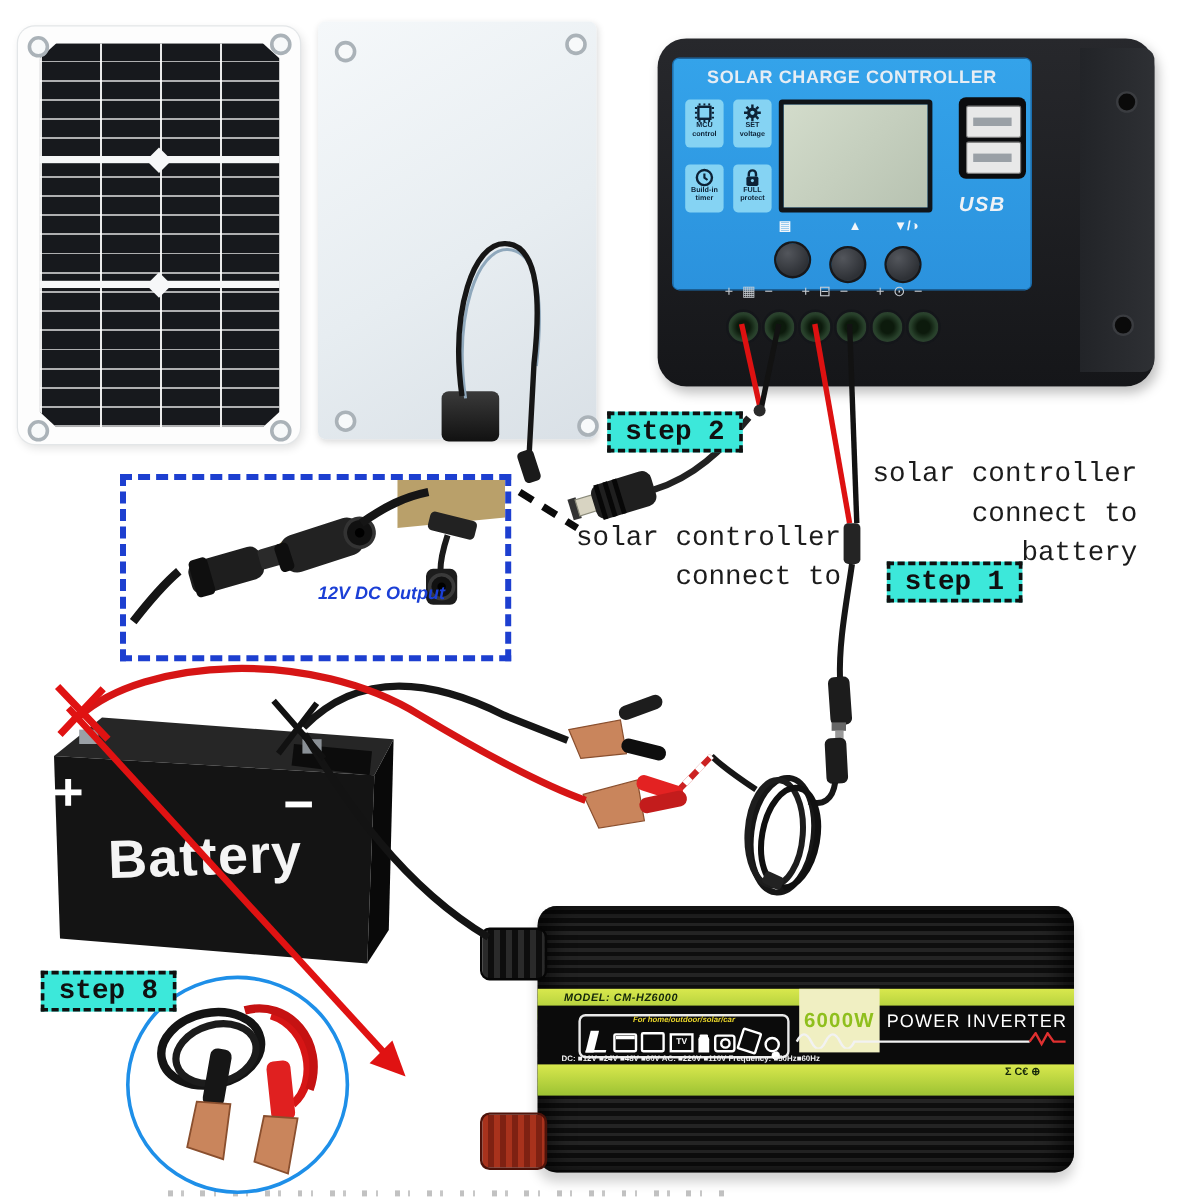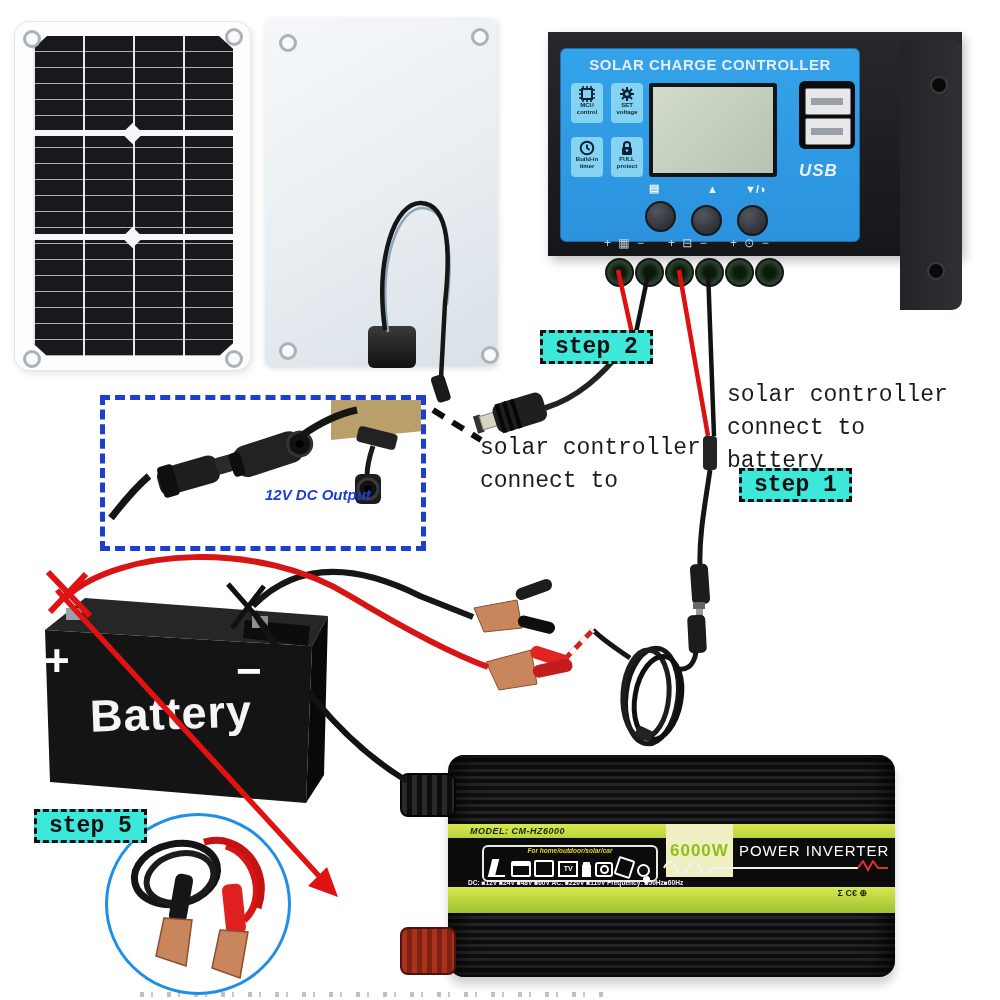--- a/index.html
+++ b/index.html
@@ -42,22 +42,22 @@
     background:#b9a06a;clip-path:polygon(0 0,100% 0,100% 78%,0 100%);}
 
   
   #battery{left:30px;top:560px;width:310px;height:250px;z-index:2;}
   #battery-plus{left:14px;top:76px;color:#fff;font-size:44px;font-weight:bold;}
   #battery-minus{left:206px;top:86px;color:#fff;font-size:44px;font-weight:bold;}
   #battery-word{left:60px;top:128px;color:#f4f4f4;font-size:45px;font-weight:bold;
     transform:rotate(-2deg);letter-spacing:1px;}
 
   
-  #controller{left:548px;top:32px;width:414px;height:224px;background:linear-gradient(#27282c,#151619);
-    border-radius:0;box-shadow:3px 5px 10px rgba(0,0,0,.25);z-index:2;}
+  #controller{left:548px;top:32px;width:414px;height:290px;background:linear-gradient(#27282c,#151619);
+    border-radius:24px;box-shadow:3px 5px 10px rgba(0,0,0,.25);z-index:2;}
   #ctl-flange{left:352px;top:8px;width:62px;height:270px;background:linear-gradient(90deg,#222428,#2e3034);
     border-radius:0 10px 10px 0;}
   .flange-hole{width:14px;height:14px;border-radius:50%;background:#0a0a0a;border:2px solid #3a3c40;}
   #ctl-face{left:12px;top:16px;width:298px;height:192px;background:linear-gradient(#34a3ea,#2b92dd);
     border:1px solid #1b6fb0;border-radius:6px;}
   #ctl-title{left:0;top:7px;width:100%;text-align:center;color:#e6edf4;font-size:15px;
     font-weight:bold;letter-spacing:.5px;}
   .tile{width:32px;height:40px;background:#85d3f3;border-radius:4px;text-align:center;color:#0d2236;}
   .tile .ticon{display:block;margin:3px auto 0;}
   .tile .tl{display:block;font-size:6px;font-weight:bold;line-height:7px;}
@@ -100,21 +100,21 @@
   #knob-black{top:18px;height:40px;background:repeating-linear-gradient(90deg,#2a2a2a 0 5px,#0d0d0d 5px 10px);
     border:2px solid #060606;}
   #knob-red{top:172px;height:44px;background:repeating-linear-gradient(90deg,#a8321c 0 5px,#7e2112 5px 10px);
     border:2px solid #4d130a;}
 
   
   #clip-circle{left:105px;top:813px;width:180px;height:176px;border:3px solid #1e8fe8;
     border-radius:50%;background:#fff;overflow:hidden;z-index:3;}
 
   #wires{left:0;top:0;width:1000px;height:1000px;z-index:6;pointer-events:none;}
-  .z10{z-index:10;}
+  .z10{z-index:10;text-align:right;}
   #cropped-caption{left:140px;top:992px;width:470px;height:5px;opacity:.55;
     background:repeating-linear-gradient(90deg,#8f8f8f 0 4px,transparent 4px 11px,#9a9a9a 11px 13px,transparent 13px 27px);}
 </style>
 </head>
 <body>
 
 <div id="solar-panel" class="abs">
   <div id="panel-cells" class="abs"></div>
   <div class="cellband abs" style="top:108px;"></div>
   <div class="cellband abs" style="top:212px;"></div>
@@ -356,23 +356,23 @@
 
   <path d="M254,612 C288,668 335,738 407,781" stroke="#131313" stroke-width="6" fill="none"></path>
 
   <path d="M57,590 L319,876" stroke="#e01212" stroke-width="5.5" fill="none"></path>
   <polygon points="338,897 308,886 327,867" fill="#e01212"></polygon>
 
   <path d="M48,572 L90,616 M86,574 L50,612" stroke="#e01212" stroke-width="6" fill="none"></path>
   <path d="M228,584 L270,632 M264,586 L232,628" stroke="#111" stroke-width="5" fill="none"></path>
 </svg>
 
-<div class="steplabel abs" style="left:506px;top:330px;margin-left:34px;">step 2</div>
+<div class="steplabel abs" style="left:506px;top:343px;">step 2</div>
 <div class="steplabel abs" style="left:692px;top:468px;margin-left:47px;">step 1</div>
-<div class="steplabel abs" style="left:34px;top:809px;">step 5</div>
+<div class="steplabel abs" style="left:34px;top:809px;">step 8</div>
 
 <div class="note abs z10" style="left:480px;top:432px;">
   <div>solar controller</div>
   <div>connect to</div>
 </div>
 <div class="note abs z10" style="left:727px;top:379px;">
   <div>solar controller</div>
   <div>connect to</div>
   <div>battery</div>
 </div>

